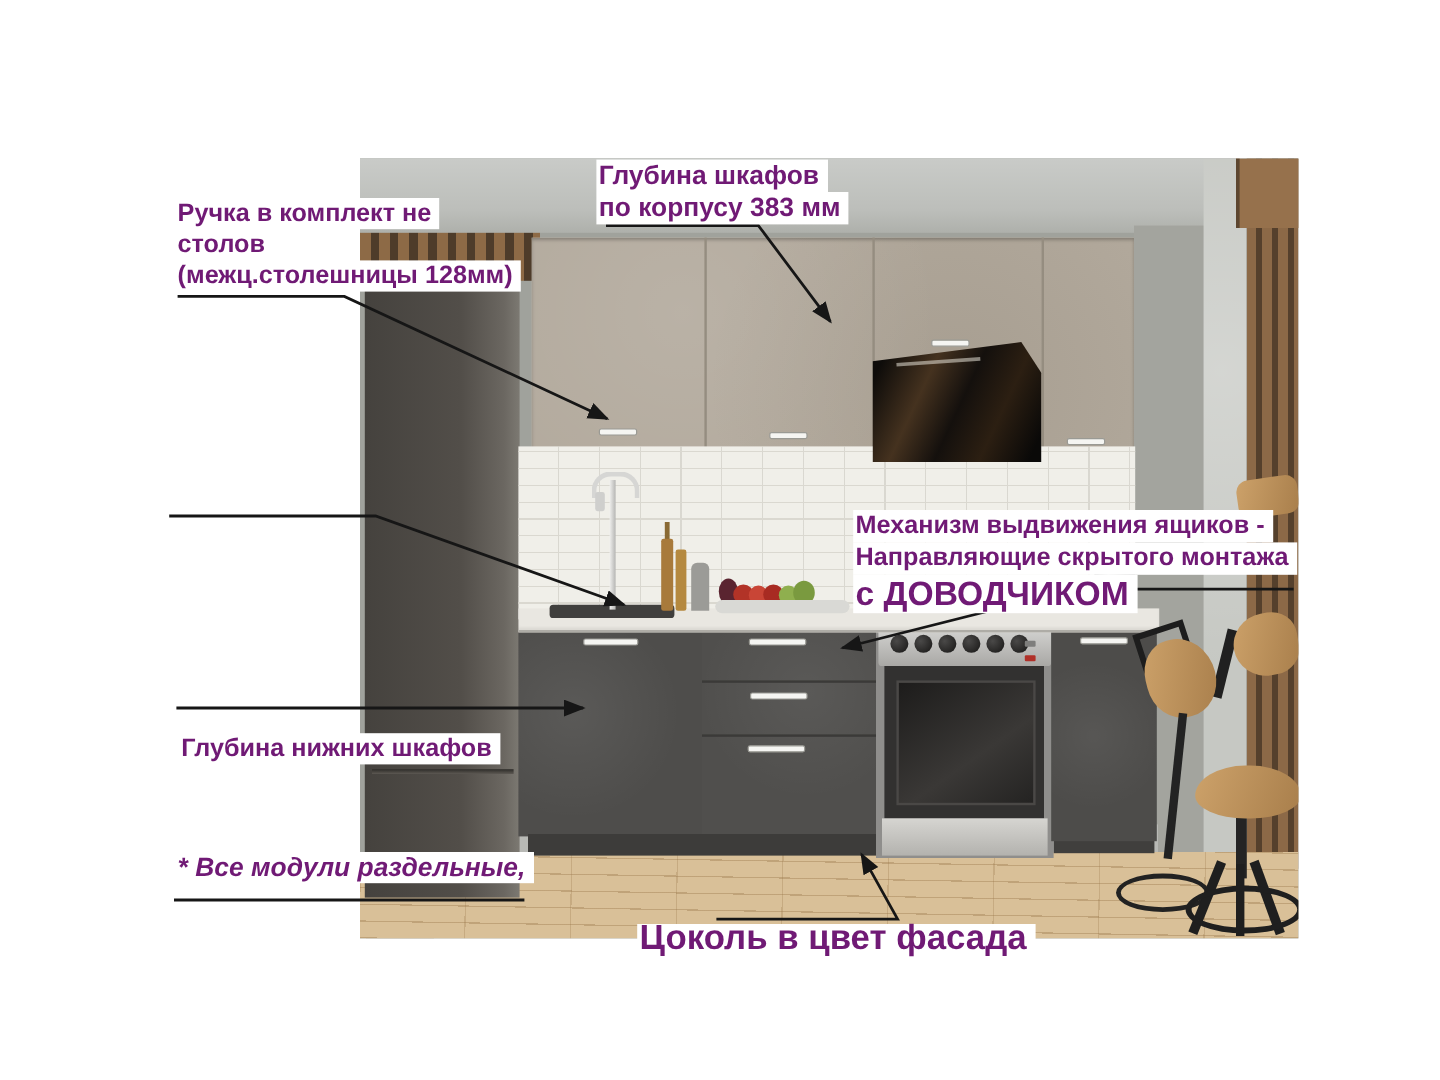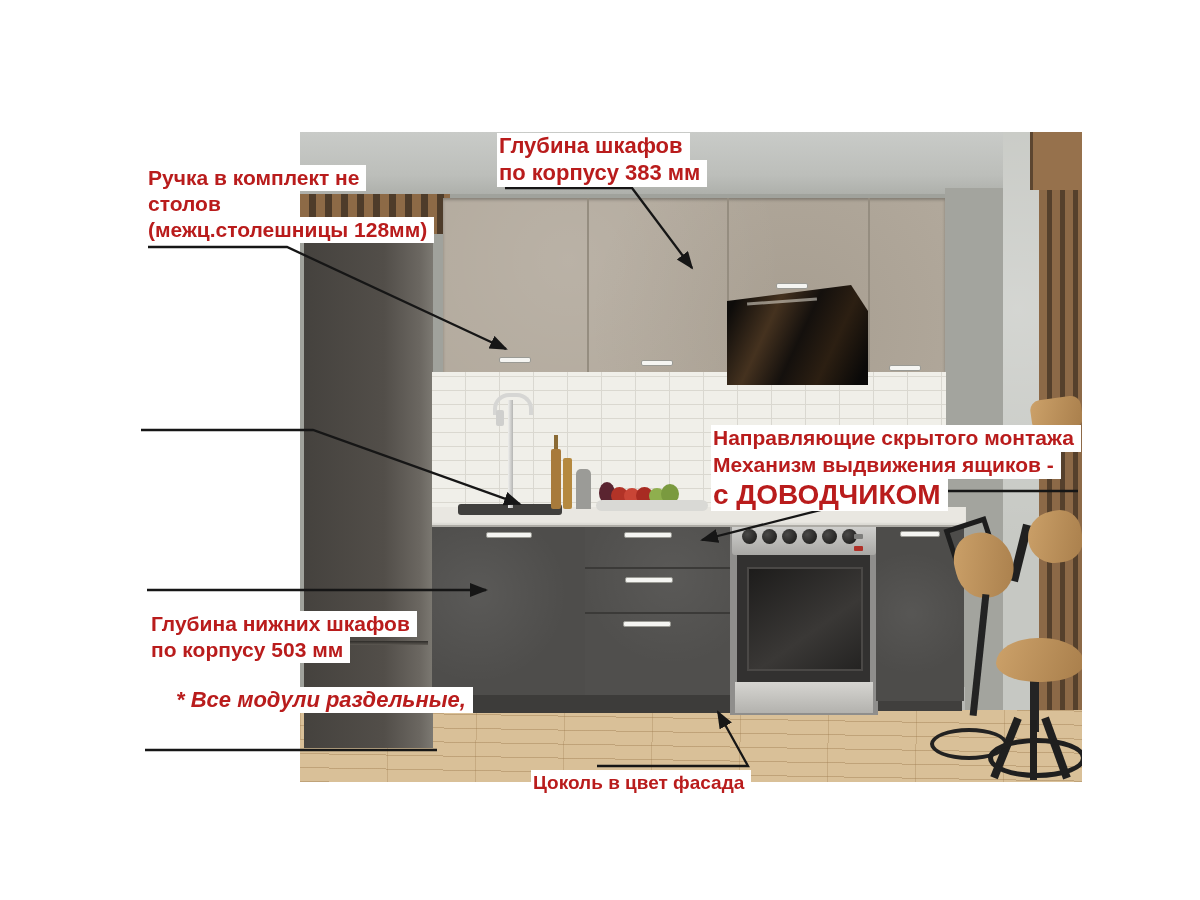--- a/index.html
+++ b/index.html
@@ -83,27 +83,27 @@
   .stoolB-ring{left:630px;top:596px;width:70px;height:24px;border:4px solid #222;border-radius:50%;z-index:4;}
   .stoolA-back{left:728px;top:379px;width:54px;height:52px;border-radius:50% 40% 40% 50%;transform:rotate(-10deg);z-index:4;}
   .stoolA-bar{left:716px;top:392px;width:9px;height:58px;background:#202020;transform:rotate(14deg);z-index:3;}
   .stoolA-seat{left:696px;top:506px;width:88px;height:44px;border-radius:50%/60% 60% 45% 45%;z-index:5;}
   .stoolA-col{left:730px;top:542px;width:9px;height:58px;background:#242424;z-index:4;}
   .leg{background:#1f1f1f;z-index:4;}
   .stoolA-ring{left:688px;top:606px;width:88px;height:30px;border:5px solid #1f1f1f;border-radius:50%;z-index:4;}
   
   #arrows{position:absolute;left:0;top:0;z-index:4;pointer-events:none;}
   
-  .label{position:absolute;z-index:6;font-weight:bold;color:#b91c1c;font-size:21px;line-height:25px;}
+  .label{position:absolute;z-index:6;font-weight:bold;color:#701a75;font-size:21px;line-height:25px;}
   .label .ln{display:table;background:#ffffff;padding:0 7px 1px 2px;white-space:nowrap;}
   .label.italic{font-style:italic;font-size:22px;}
   .ln.big{font-size:28px;line-height:31px;}
   .lbl-upper{font-size:22px;line-height:26px;}
   .lbl-mech{line-height:26px;}
-  .lbl-plinth{font-size:19px;}
+  .lbl-plinth{font-size:29px;}
 </style>
 </head>
 <body>
 
 <div id="stage">
 
   <div id="photo">
     <div class="abs left-slats"></div>
     <div class="abs ceiling"></div>
     <div class="abs right-wall"></div>
@@ -224,31 +224,30 @@
     <span class="ln">(межц.столешницы 128мм)</span>
   </div>
 
   <div class="label lbl-upper" style="left:497px;top:133px;">
     <span class="ln">Глубина шкафов</span>
     <span class="ln"> по корпусу 383 мм</span>
   </div>
 
 
   <div class="label lbl-mech" style="left:711px;top:425px;">
+    <span class="ln">Механизм выдвижения ящиков -</span>
     <span class="ln">Направляющие скрытого монтажа</span>
-    <span class="ln">Механизм выдвижения ящиков -</span>
     <span class="ln big">с ДОВОДЧИКОМ</span>
   </div>
 
   <div class="label" style="left:149px;top:611px;">
     <span class="ln">Глубина нижних шкафов</span>
-    <span class="ln">по корпусу 503 мм</span>
-  </div>
-
-  <div class="label italic" style="left:146px;top:687px;margin-left:28px;">
+  </div>
+
+  <div class="label italic" style="left:146px;top:710px;">
     <span class="ln">* Все модули раздельные,</span>
   </div>
 
   <div class="label lbl-plinth" style="left:531px;top:770px;">
     <span class="ln">Цоколь в цвет фасада</span>
   </div>
 
 </div>
 
 </body></html>

